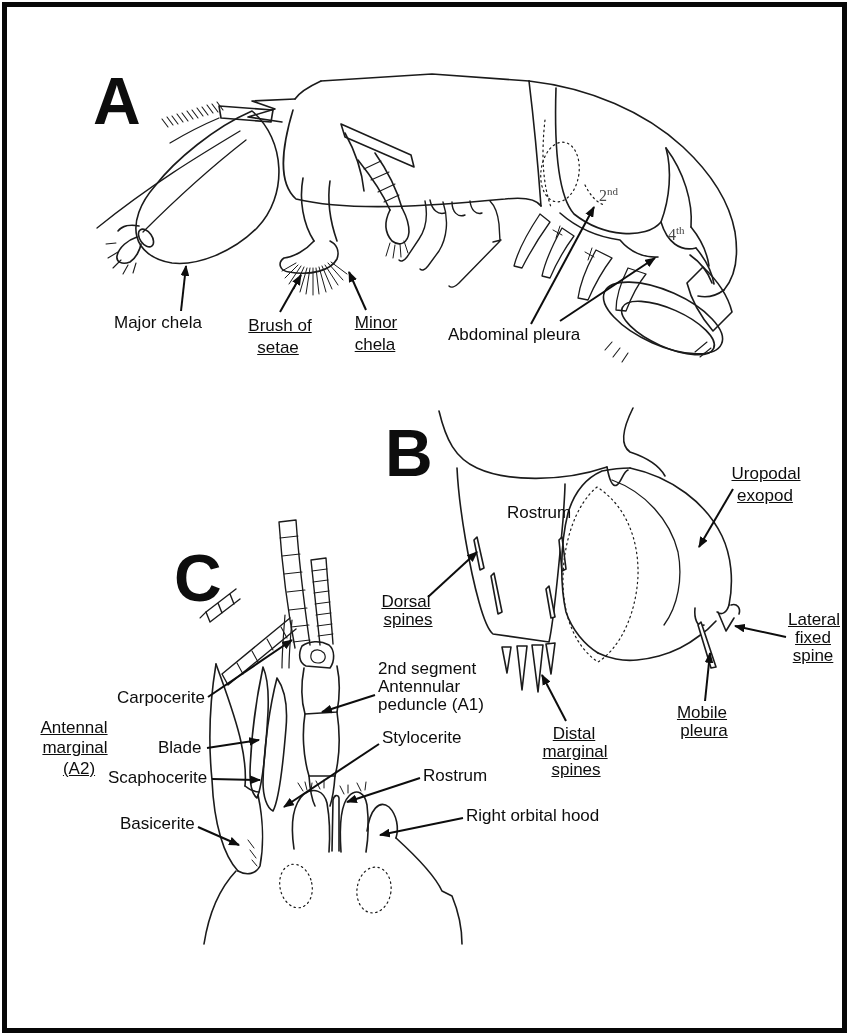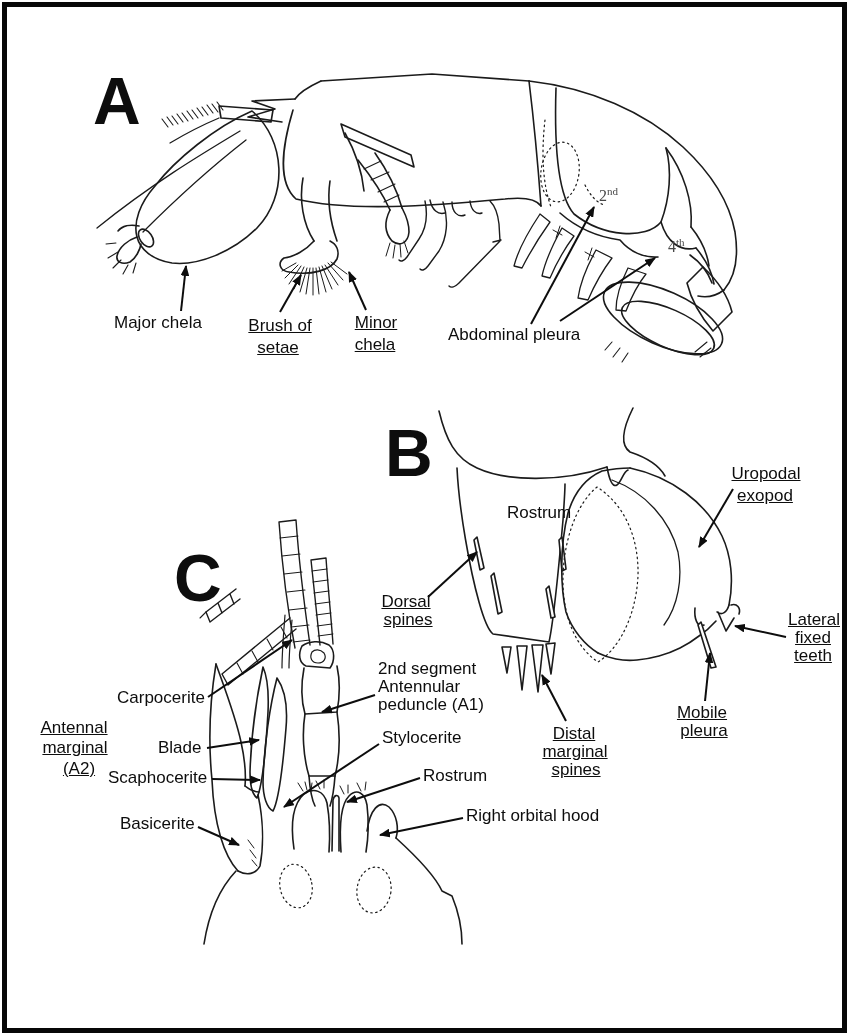--- a/index.html
+++ b/index.html
@@ -228,30 +228,30 @@
   <div class="letter" style="left:385px;top:420px">B</div>
   <div class="letter" style="left:174px;top:545px">C</div>
 
   <div class="lbl" style="left:114px;top:314px">Major chela</div>
   <div class="lbl ctr" style="left:280px;top:317px">Brush of</div>
   <div class="lbl ctr" style="left:278px;top:339px">setae</div>
   <div class="lbl ctr" style="left:376px;top:314px">Minor</div>
   <div class="lbl ctr" style="left:375px;top:336px">chela</div>
   <div class="lbl" style="left:448px;top:326px">Abdominal pleura</div>
   <div class="segnum" style="left:599px;top:185px"><span>2</span><sup>nd</sup></div>
-  <div class="segnum" style="left:668px;top:236px"><span>4</span><sup>th</sup></div>
+  <div class="segnum" style="left:668px;top:224px"><span>4</span><sup>th</sup></div>
 
   <div class="lbl" style="left:507px;top:504px">Rostrum</div>
   <div class="lbl ctr" style="left:766px;top:465px">Uropodal</div>
   <div class="lbl ctr" style="left:765px;top:487px">exopod</div>
   <div class="lbl ctr" style="left:406px;top:593px">Dorsal</div>
   <div class="lbl ctr" style="left:408px;top:611px">spines</div>
   <div class="lbl ctr" style="left:814px;top:611px">Lateral</div>
   <div class="lbl ctr" style="left:813px;top:629px">fixed</div>
-  <div class="lbl ctr" style="left:813px;top:647px">teeth</div>
+  <div class="lbl ctr" style="left:813px;top:647px">spine</div>
   <div class="lbl ctr" style="left:574px;top:725px">Distal</div>
   <div class="lbl ctr" style="left:575px;top:743px">marginal</div>
   <div class="lbl ctr" style="left:576px;top:761px">spines</div>
   <div class="lbl ctr" style="left:702px;top:704px">Mobile</div>
   <div class="lbl ctr" style="left:704px;top:722px">pleura</div>
 
   <div class="lbl" style="left:117px;top:689px">Carpocerite</div>
   <div class="lbl ctr" style="left:74px;top:719px">Antennal</div>
   <div class="lbl ctr" style="left:75px;top:739px">marginal</div>
   <div class="lbl ctr" style="left:79px;top:760px">(A2)</div>

